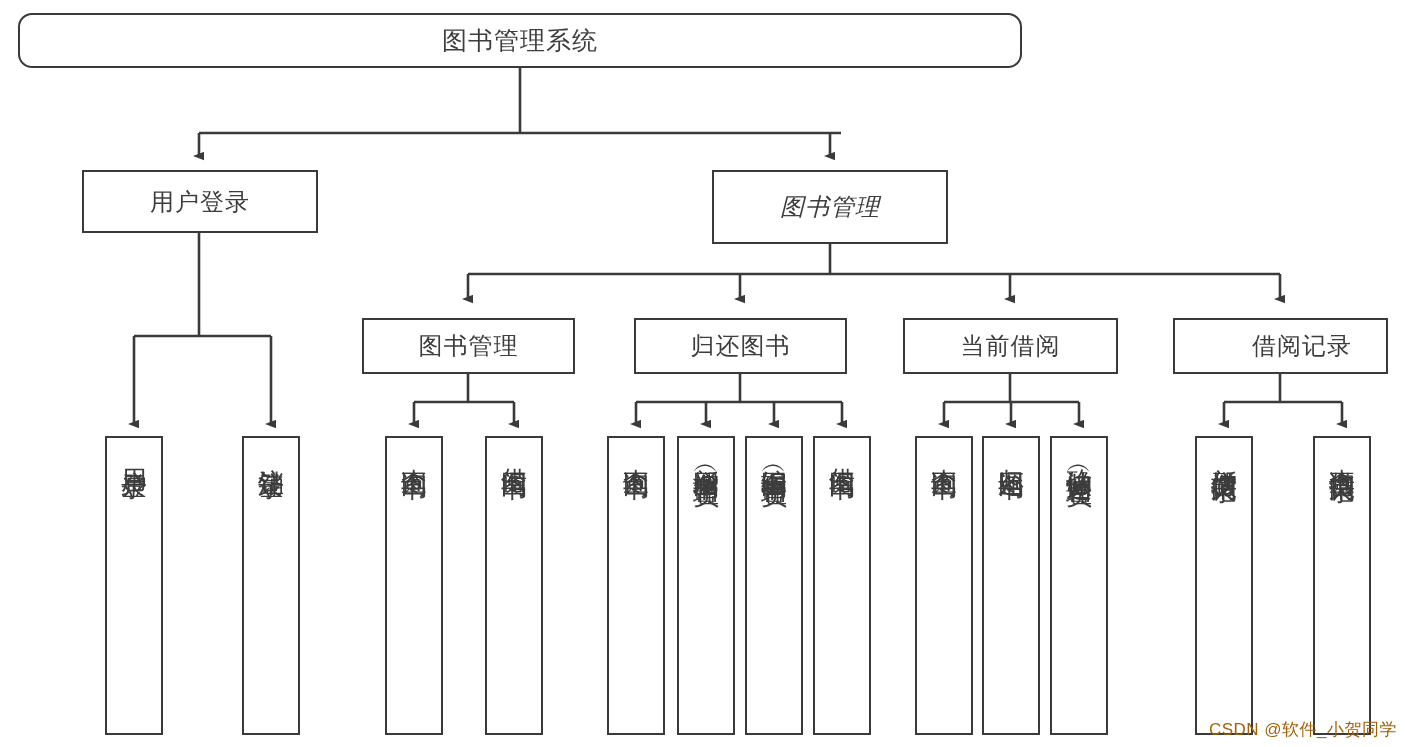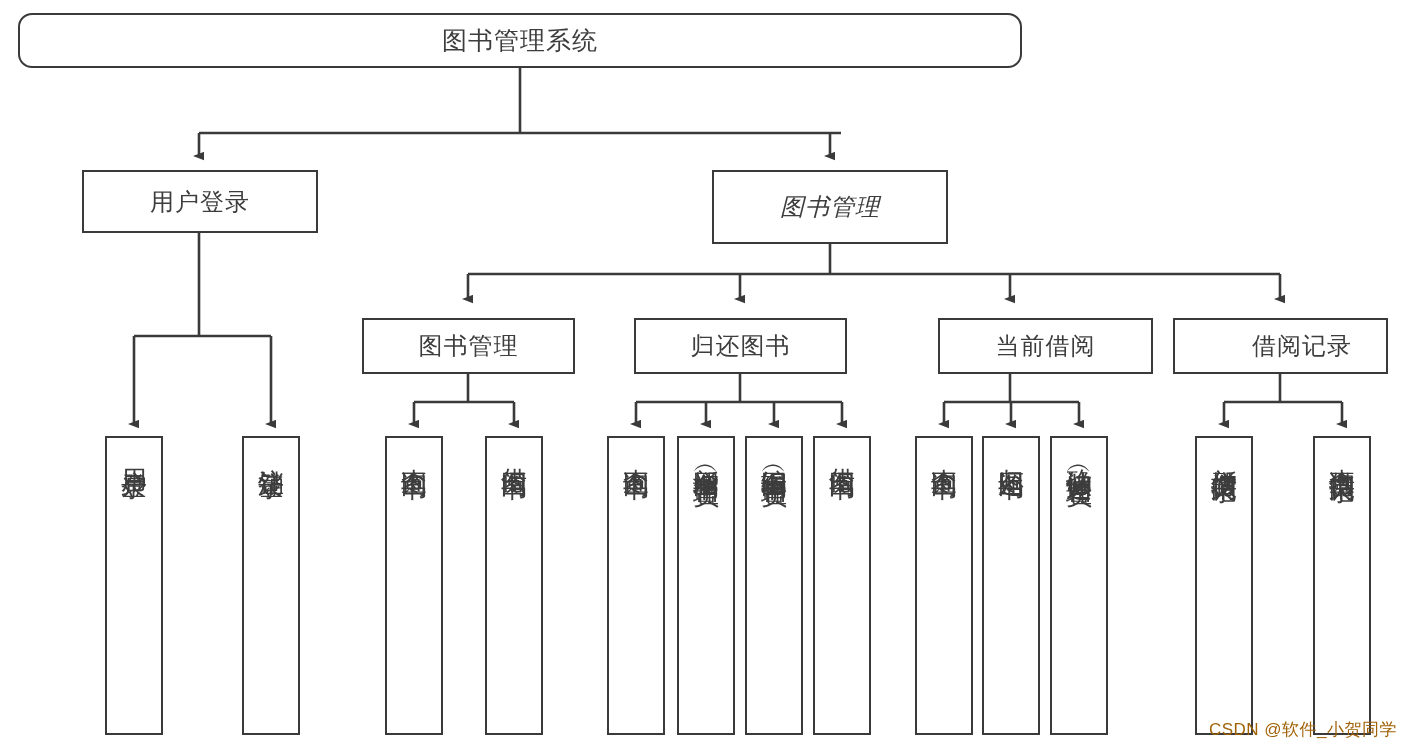--- a/index.html
+++ b/index.html
@@ -84,21 +84,21 @@
   <div class="node h" style="left:712px;top:170px;width:236px;height:74px;font-style:italic;">
     <span>图书管理</span>
   </div>
 
   <div class="node h" style="left:362px;top:318px;width:213px;height:56px;">
     <span>图书管理</span>
   </div>
   <div class="node h" style="left:634px;top:318px;width:213px;height:56px;">
     <span>归还图书</span>
   </div>
-  <div class="node h" style="left:938px;top:318px;width:215px;height:56px;font-family:Liberation Mono, monospace;">
+  <div class="node h" style="left:903px;top:318px;width:215px;height:56px;font-family:Liberation Mono, monospace;">
     <span>当前借阅</span>
   </div>
   <div class="node h" style="left:1173px;top:318px;width:215px;height:56px;padding-left:43px;">
     <span>借阅记录</span>
   </div>
 
   <div class="node v" style="left:105px;top:436px;width:58px;height:299px;">
     <span class="vtext">用户登录</span>
   </div>
   <div class="node v" style="left:242px;top:436px;width:58px;height:299px;">

